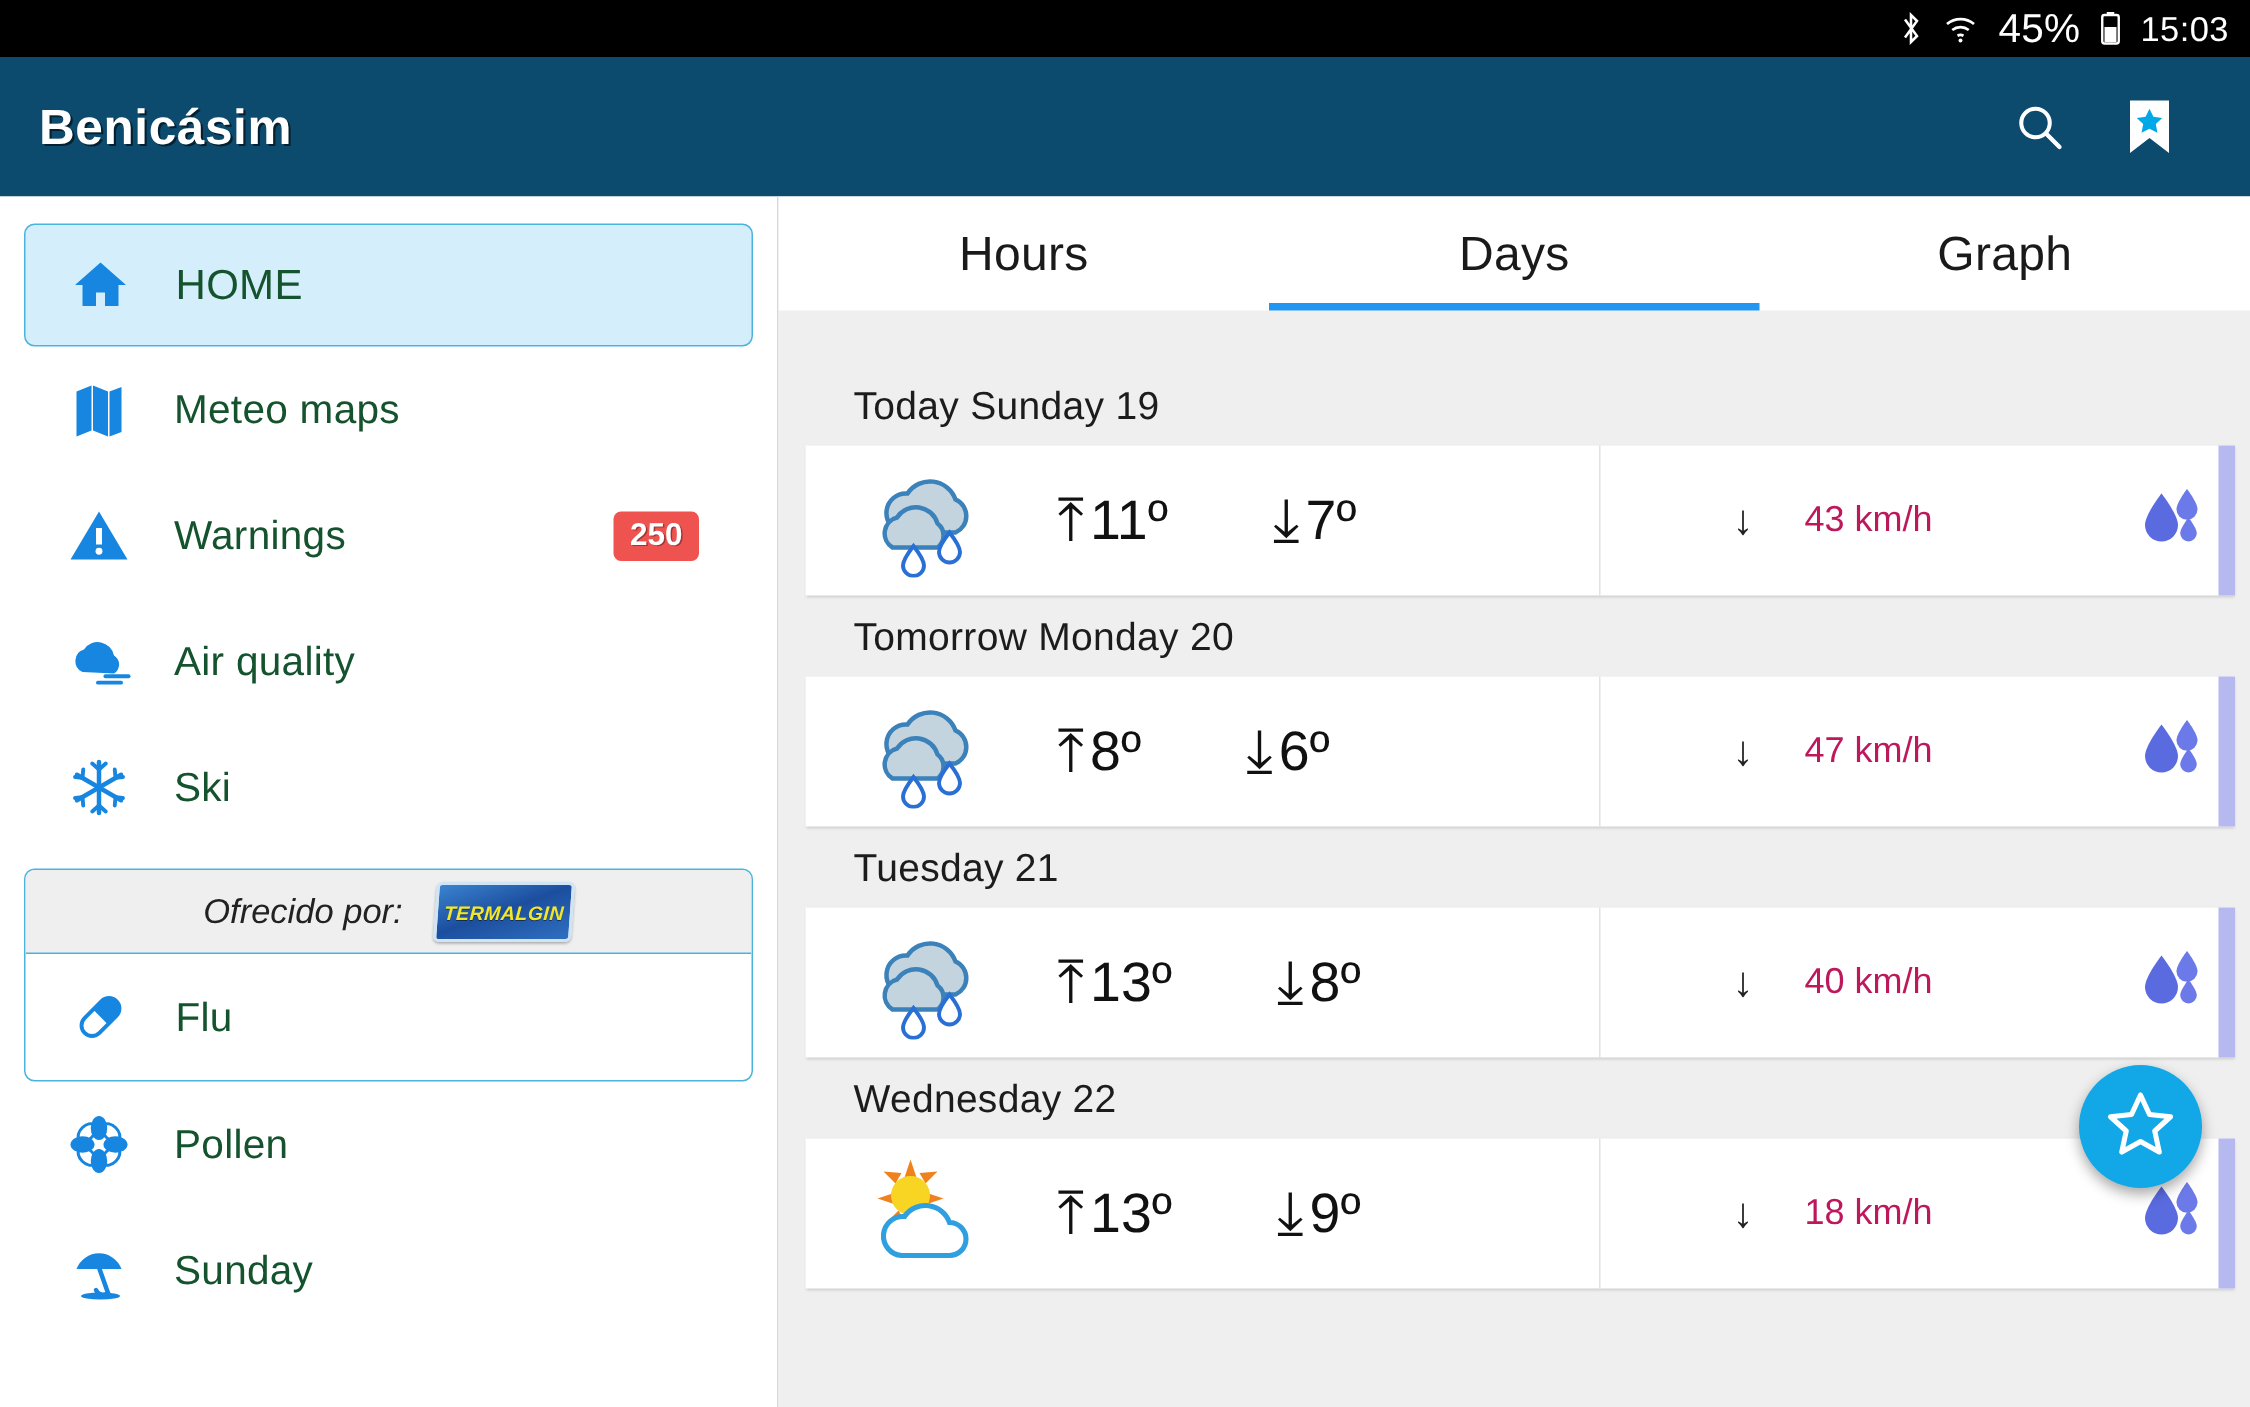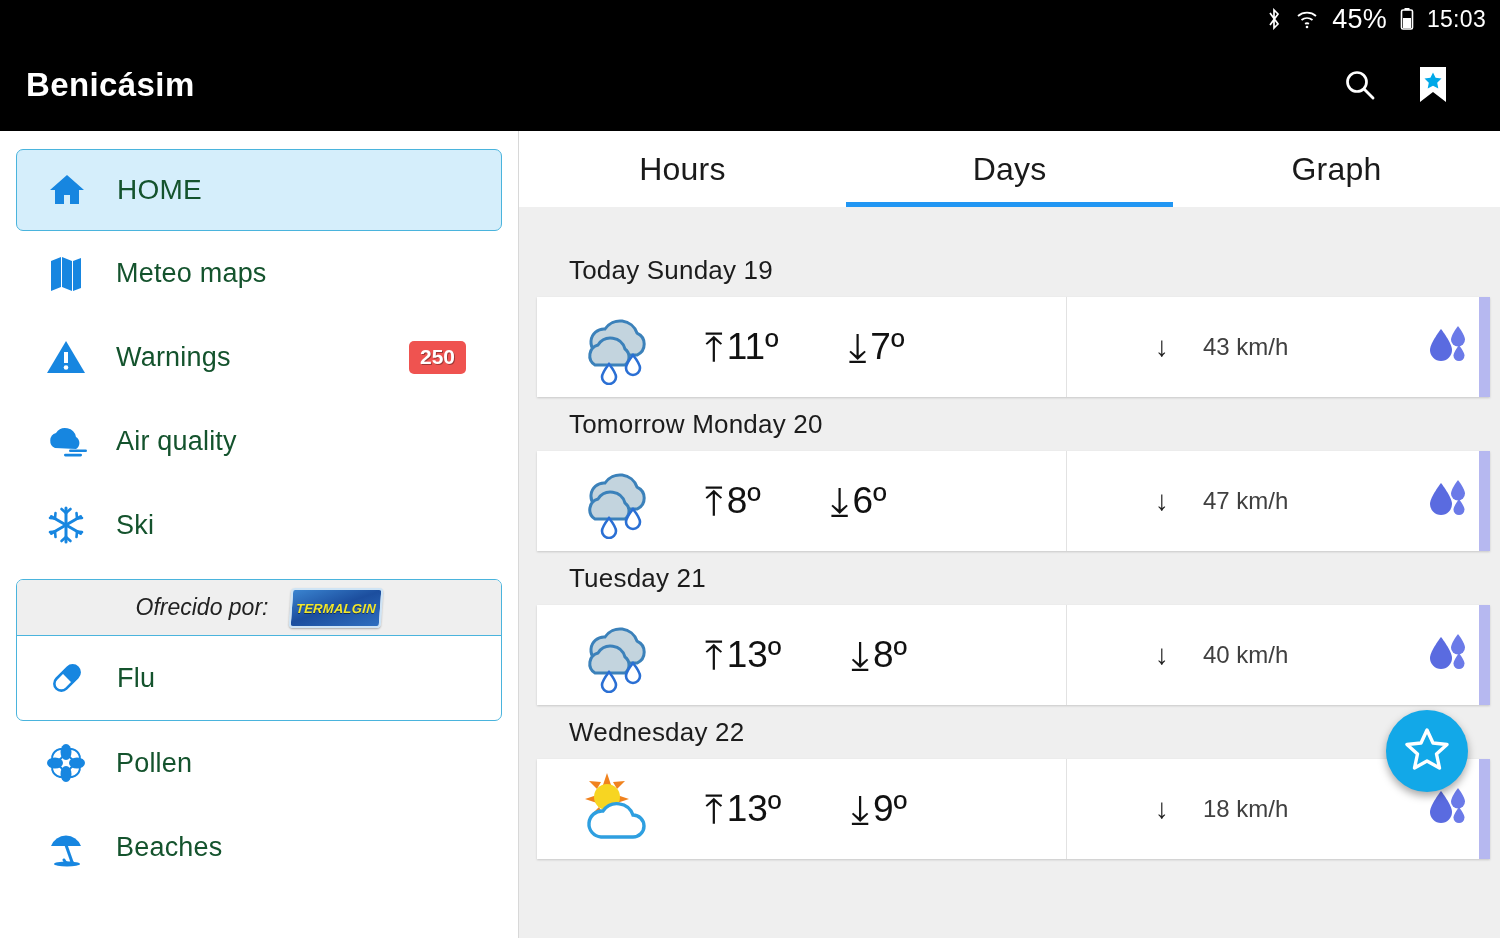--- a/index.html
+++ b/index.html
@@ -18,21 +18,21 @@
     padding-right: 14px;
     color: #ffffff;
   }
   .statusbar .sb-item { display: flex; align-items: center; margin-left: 13px; }
   .sb-battery-pct { font-size: 27px; letter-spacing: .2px; }
   .sb-clock { font-size: 23px; letter-spacing: .3px; }
 
   
   .appbar {
     height: 93px; width: 100%;
-    background: #000000;
+    background: #0c4a6e;
     display: flex; align-items: center;
     padding: 0 28px 0 26px;
     position: relative;
   }
   .app-title {
     color: #ffffff;
     font-size: 33px;
     font-weight: bold;
     letter-spacing: .4px;
     text-shadow: 1.5px 1.5px 0 rgba(0,0,0,.55);
@@ -203,21 +203,21 @@
   .card-right {
     flex: 1;
     display: flex; align-items: center;
   }
   .wind {
     display: flex; align-items: center;
     margin-left: 88px;
     min-width: 220px;
   }
   .wind .w-arrow { font-size: 28px; color: #222; margin-right: 34px; }
-  .wind .w-val { font-size: 24px; color: #404040; }
+  .wind .w-val { font-size: 24px; color: #be185d; }
   .precip {
     display: flex; align-items: center;
     margin-left: 50px;
   }
   .card-accent {
     position: absolute;
     right: 0; top: 0; bottom: 0;
     width: 11px;
     background: #b6b8f0;
   }
@@ -397,21 +397,21 @@
 
     <div class="nav-item">
       <span class="nav-icon">
         <svg width="42" height="42" viewBox="0 0 42 42">
           <path d="M6 20 A16 16 0 0 1 36 20 Z" fill="#1786e0"></path>
           <path d="M21 19 L27 36" stroke="#1786e0" stroke-width="3" fill="none" stroke-linecap="round"></path>
           <path d="M27 36 A5 5 0 0 1 19 34" stroke="#1786e0" stroke-width="3" fill="none" stroke-linecap="round"></path>
           <ellipse cx="22" cy="38" rx="13" ry="2.4" fill="#1786e0"></ellipse>
         </svg>
       </span>
-      <span class="nav-label">Beaches</span>
+      <span class="nav-label">Sunday</span>
     </div>
 
   </div>
 
   <div class="main">
 
     <div class="tabs">
       <div class="tab">
         <span>Hours</span>
       </div>

